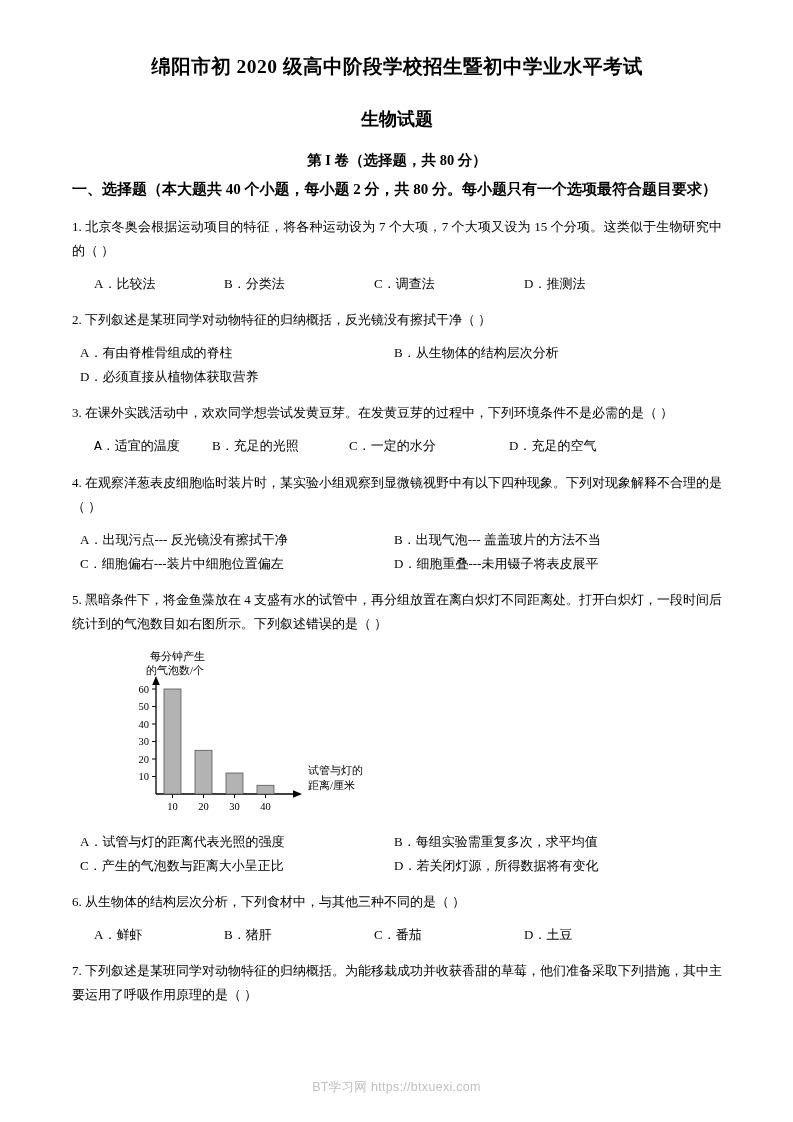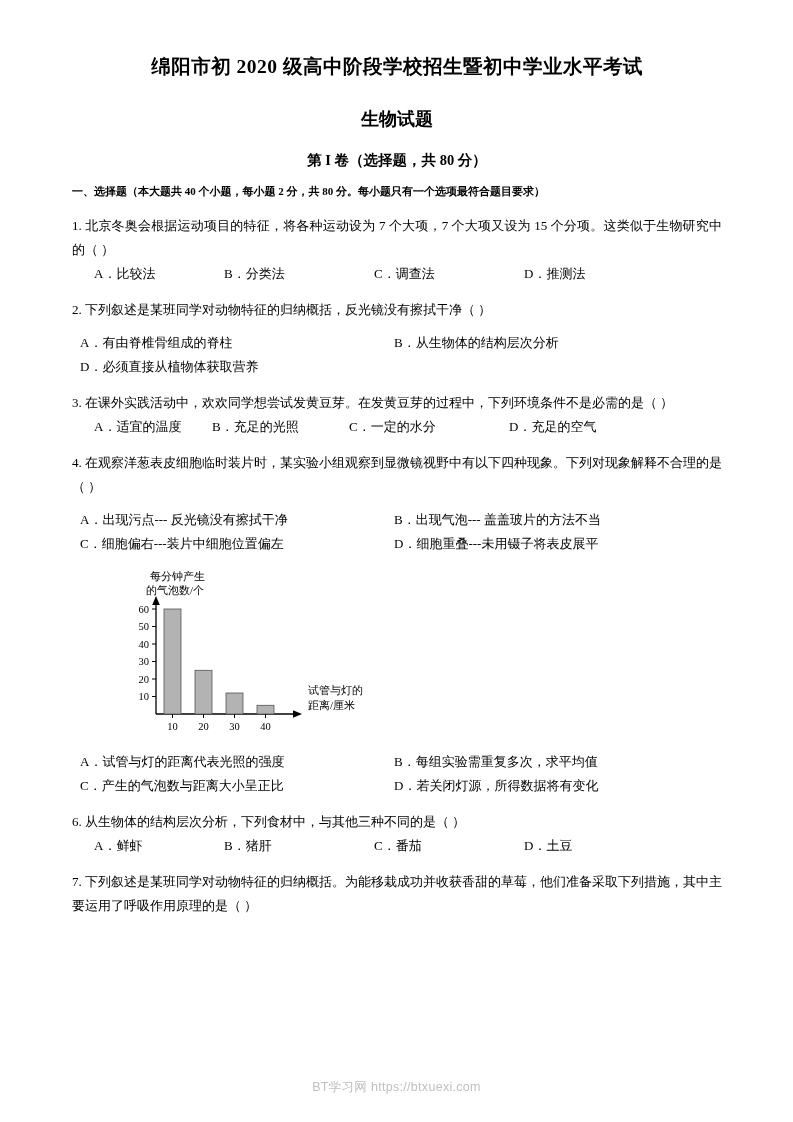--- a/index.html
+++ b/index.html
@@ -41,35 +41,35 @@
     font-weight: bold;
     margin-top: 26px;
   }
   .section-head {
     text-align: center;
     font-size: 14.5px;
     font-weight: bold;
     margin-top: 20px;
   }
   .big-q {
-    font-size: 11px;
-    font-weight: bold;
-    margin-top: 12px;
+    font-size: 15px;
+    font-weight: bold;
+    margin-top: 6px;
     line-height: 1.75;
     text-align: justify;
   }
   .q {
     font-size: 13px;
     margin-top: 12px;
     line-height: 1.85;
     text-align: justify;
   }
   .opts {
     font-size: 13px;
-    margin-top: 0;
+    margin-top: 9px;
     line-height: 1.85;
     position: relative;
   }
   .opts.row4 span.o {
     display: inline-block;
   }
   .opts.row4 span.o:nth-child(1) { width: 130px; margin-left: 22px; }
   .opts.row4 span.o:nth-child(2) { width: 150px; }
   .opts.row4 span.o:nth-child(3) { width: 150px; }
   .opts.row4 span.o:nth-child(4) { width: 150px; }
@@ -142,38 +142,42 @@
       <div class="line">
         <span class="o">D．必须直接从植物体获取营养</span>
       </div>
     </div>
 
     <div class="q">
       <span>3.</span>
       <span>在课外实践活动中，欢欢同学想尝试发黄豆芽。在发黄豆芽的过程中，下列环境条件不是必需的是（      ）</span>
     </div>
     <div class="opts inline-mixed">
-      <span class="o" style="width:118px;margin-left:22px;">A．适宜的温度</span><span class="o" style="width:137px;">B．充足的光照</span><span class="o" style="width:160px;">C．一定的水分</span><span class="o">D．充足的空气</span>
+      <span class="o" style="width:118px;margin-left:22px;font-family:Liberation Mono, monospace;">A．适宜的温度</span><span class="o" style="width:137px;">B．充足的光照</span><span class="o" style="width:160px;">C．一定的水分</span><span class="o">D．充足的空气</span>
     </div>
 
     <div class="q">
       <span>4.</span>
       <span>在观察洋葱表皮细胞临时装片时，某实验小组观察到显微镜视野中有以下四种现象。下列对现象解释不合理的是（      ）</span>
     </div>
     <div class="opts grid2">
       <div class="line">
         <span class="o">A．出现污点--- 反光镜没有擦拭干净</span>
         <span class="o">B．出现气泡--- 盖盖玻片的方法不当</span>
       </div>
       <div class="line">
         <span class="o">C．细胞偏右---装片中细胞位置偏左</span>
         <span class="o">D．细胞重叠---未用镊子将表皮展平</span>
       </div>
     </div>
 
+    <div class="q">
+      <span>5.</span>
+      <span>黑暗条件下，将金鱼藻放在 4 支盛有水的试管中，再分组放置在离白炽灯不同距离处。打开白炽灯，一段时间后统计到的气泡数目如右图所示。下列叙述错误的是（      ）</span>
+    </div>
 
     <div class="fig-wrap">
       <svg width="360" height="180" viewBox="0 0 360 180">
 
         <text x="42" y="14" font-size="11">每分钟产生</text>
         <text x="38" y="28" font-size="11">的气泡数/个</text>
 
         <line x1="48" y1="38" x2="48" y2="148" stroke="#000" stroke-width="1.3"></line>
         <polygon points="48,30 44.2,39 51.8,39" fill="#000"></polygon>
 

